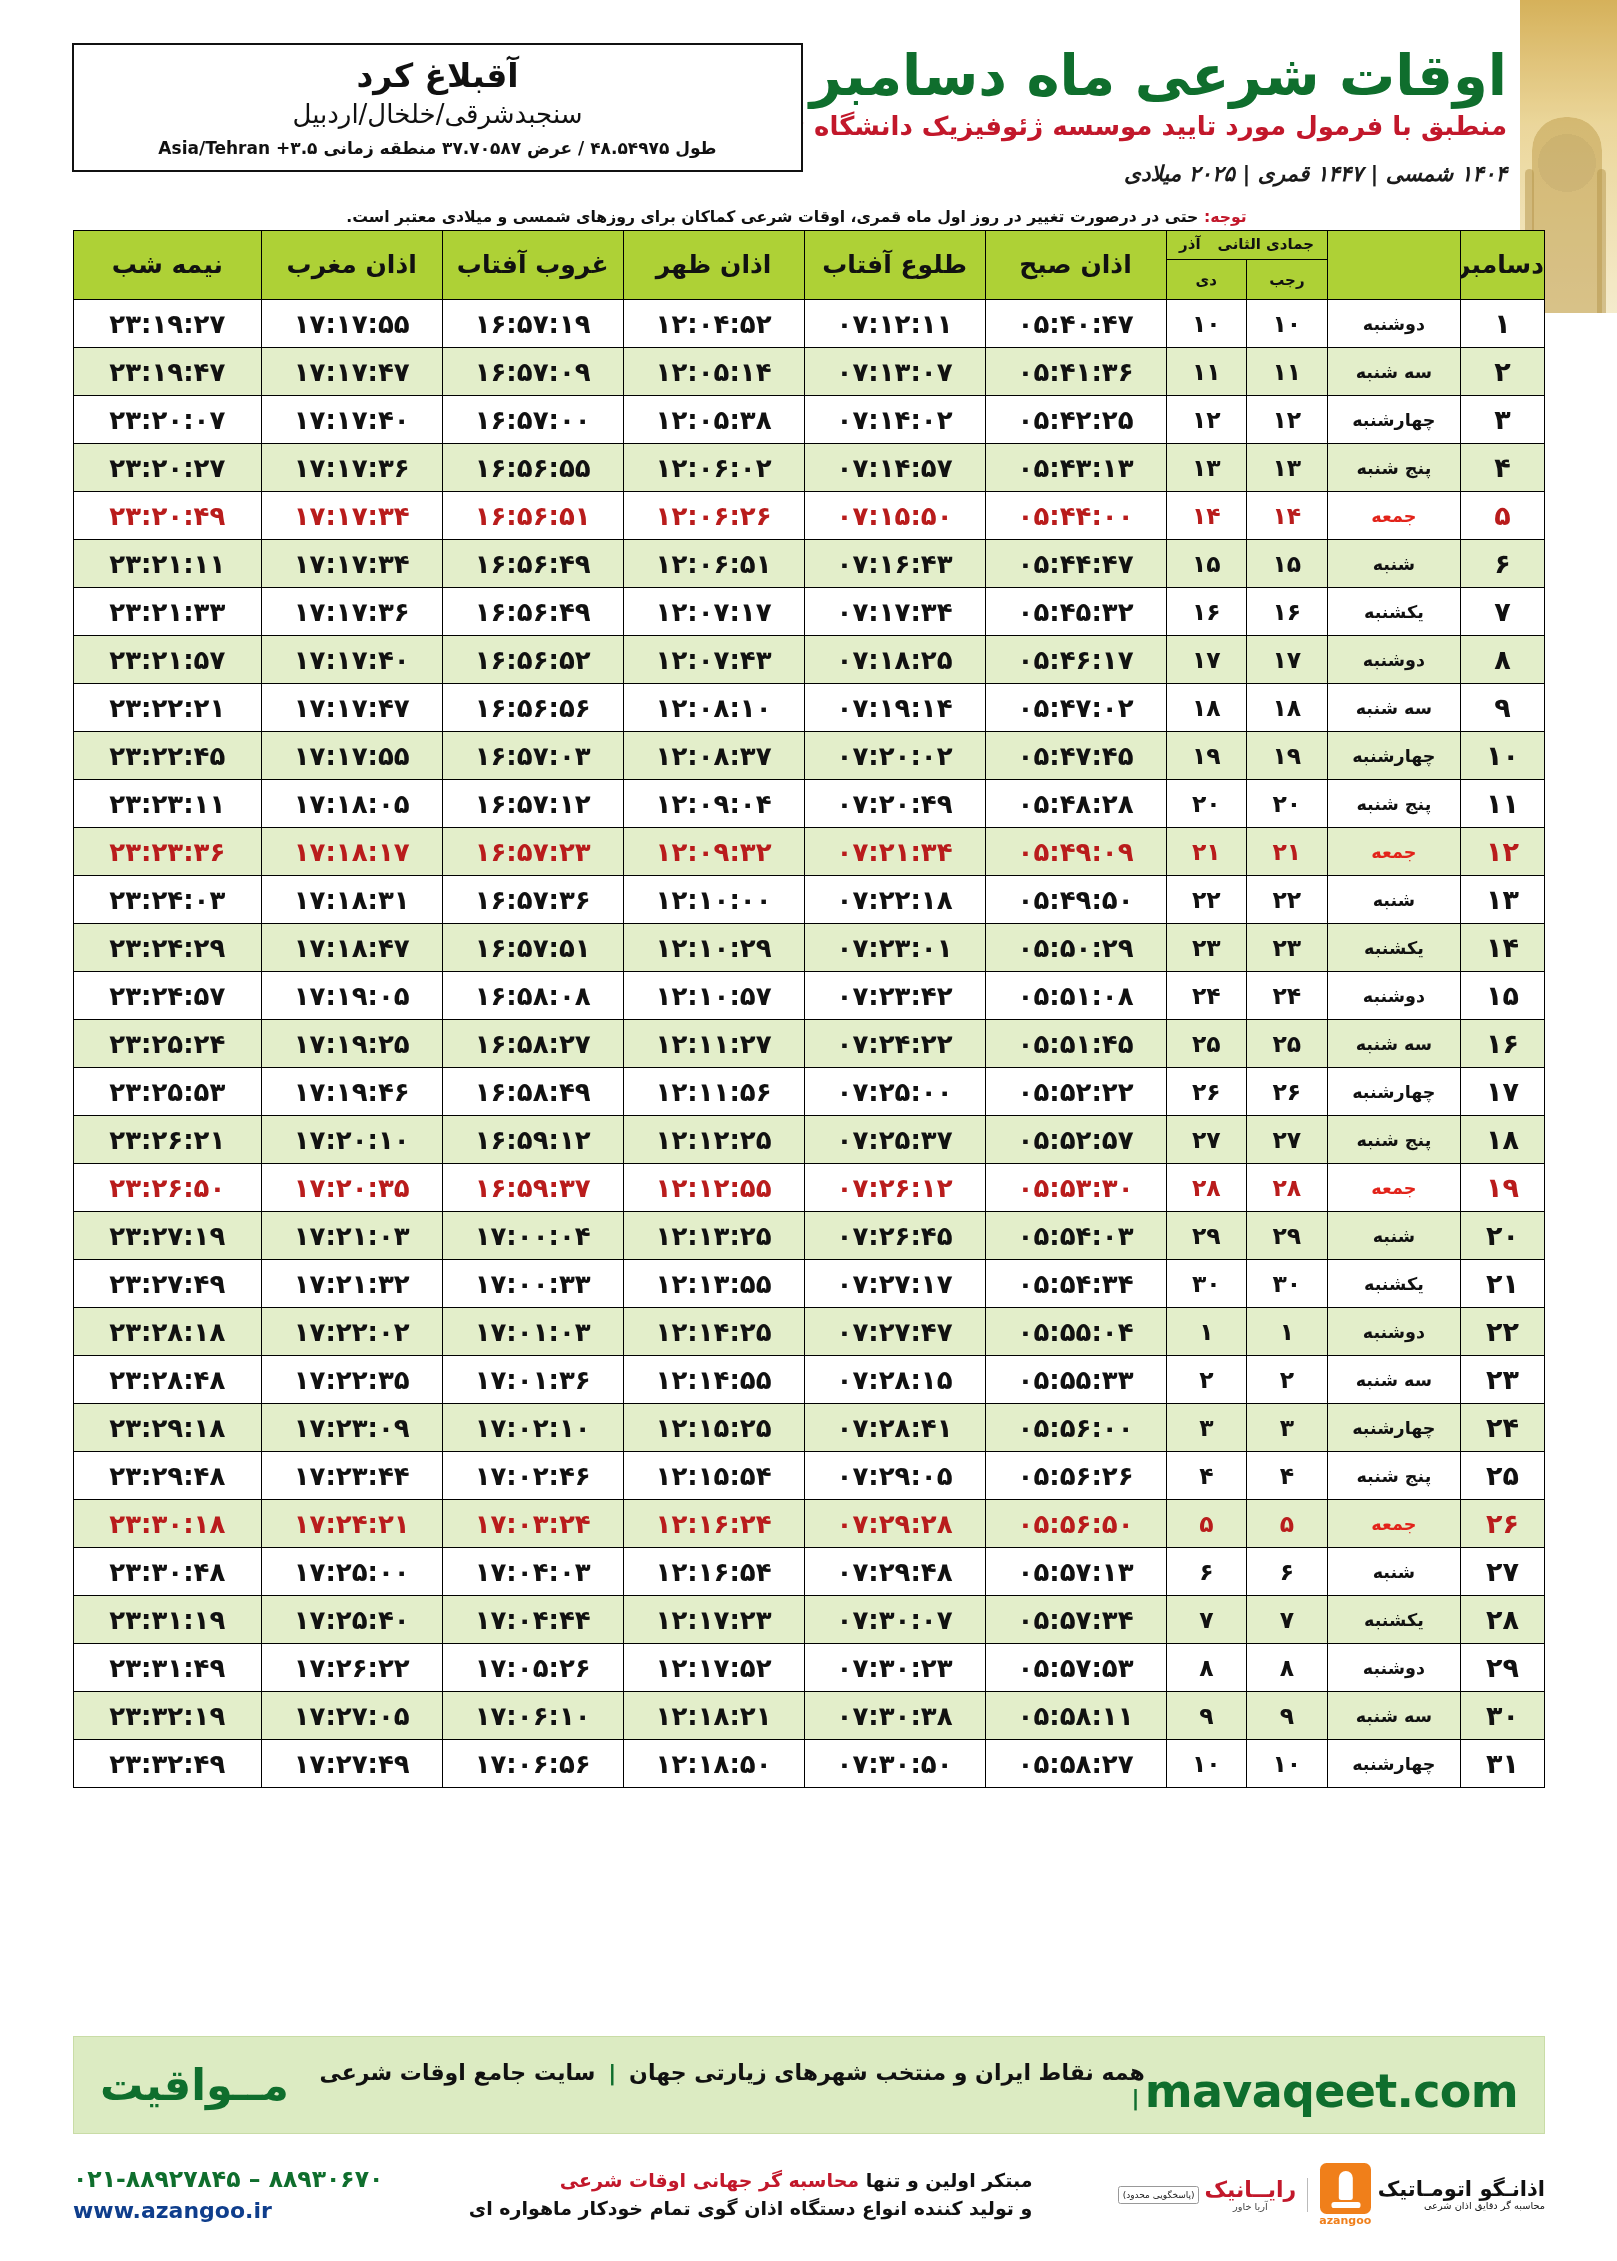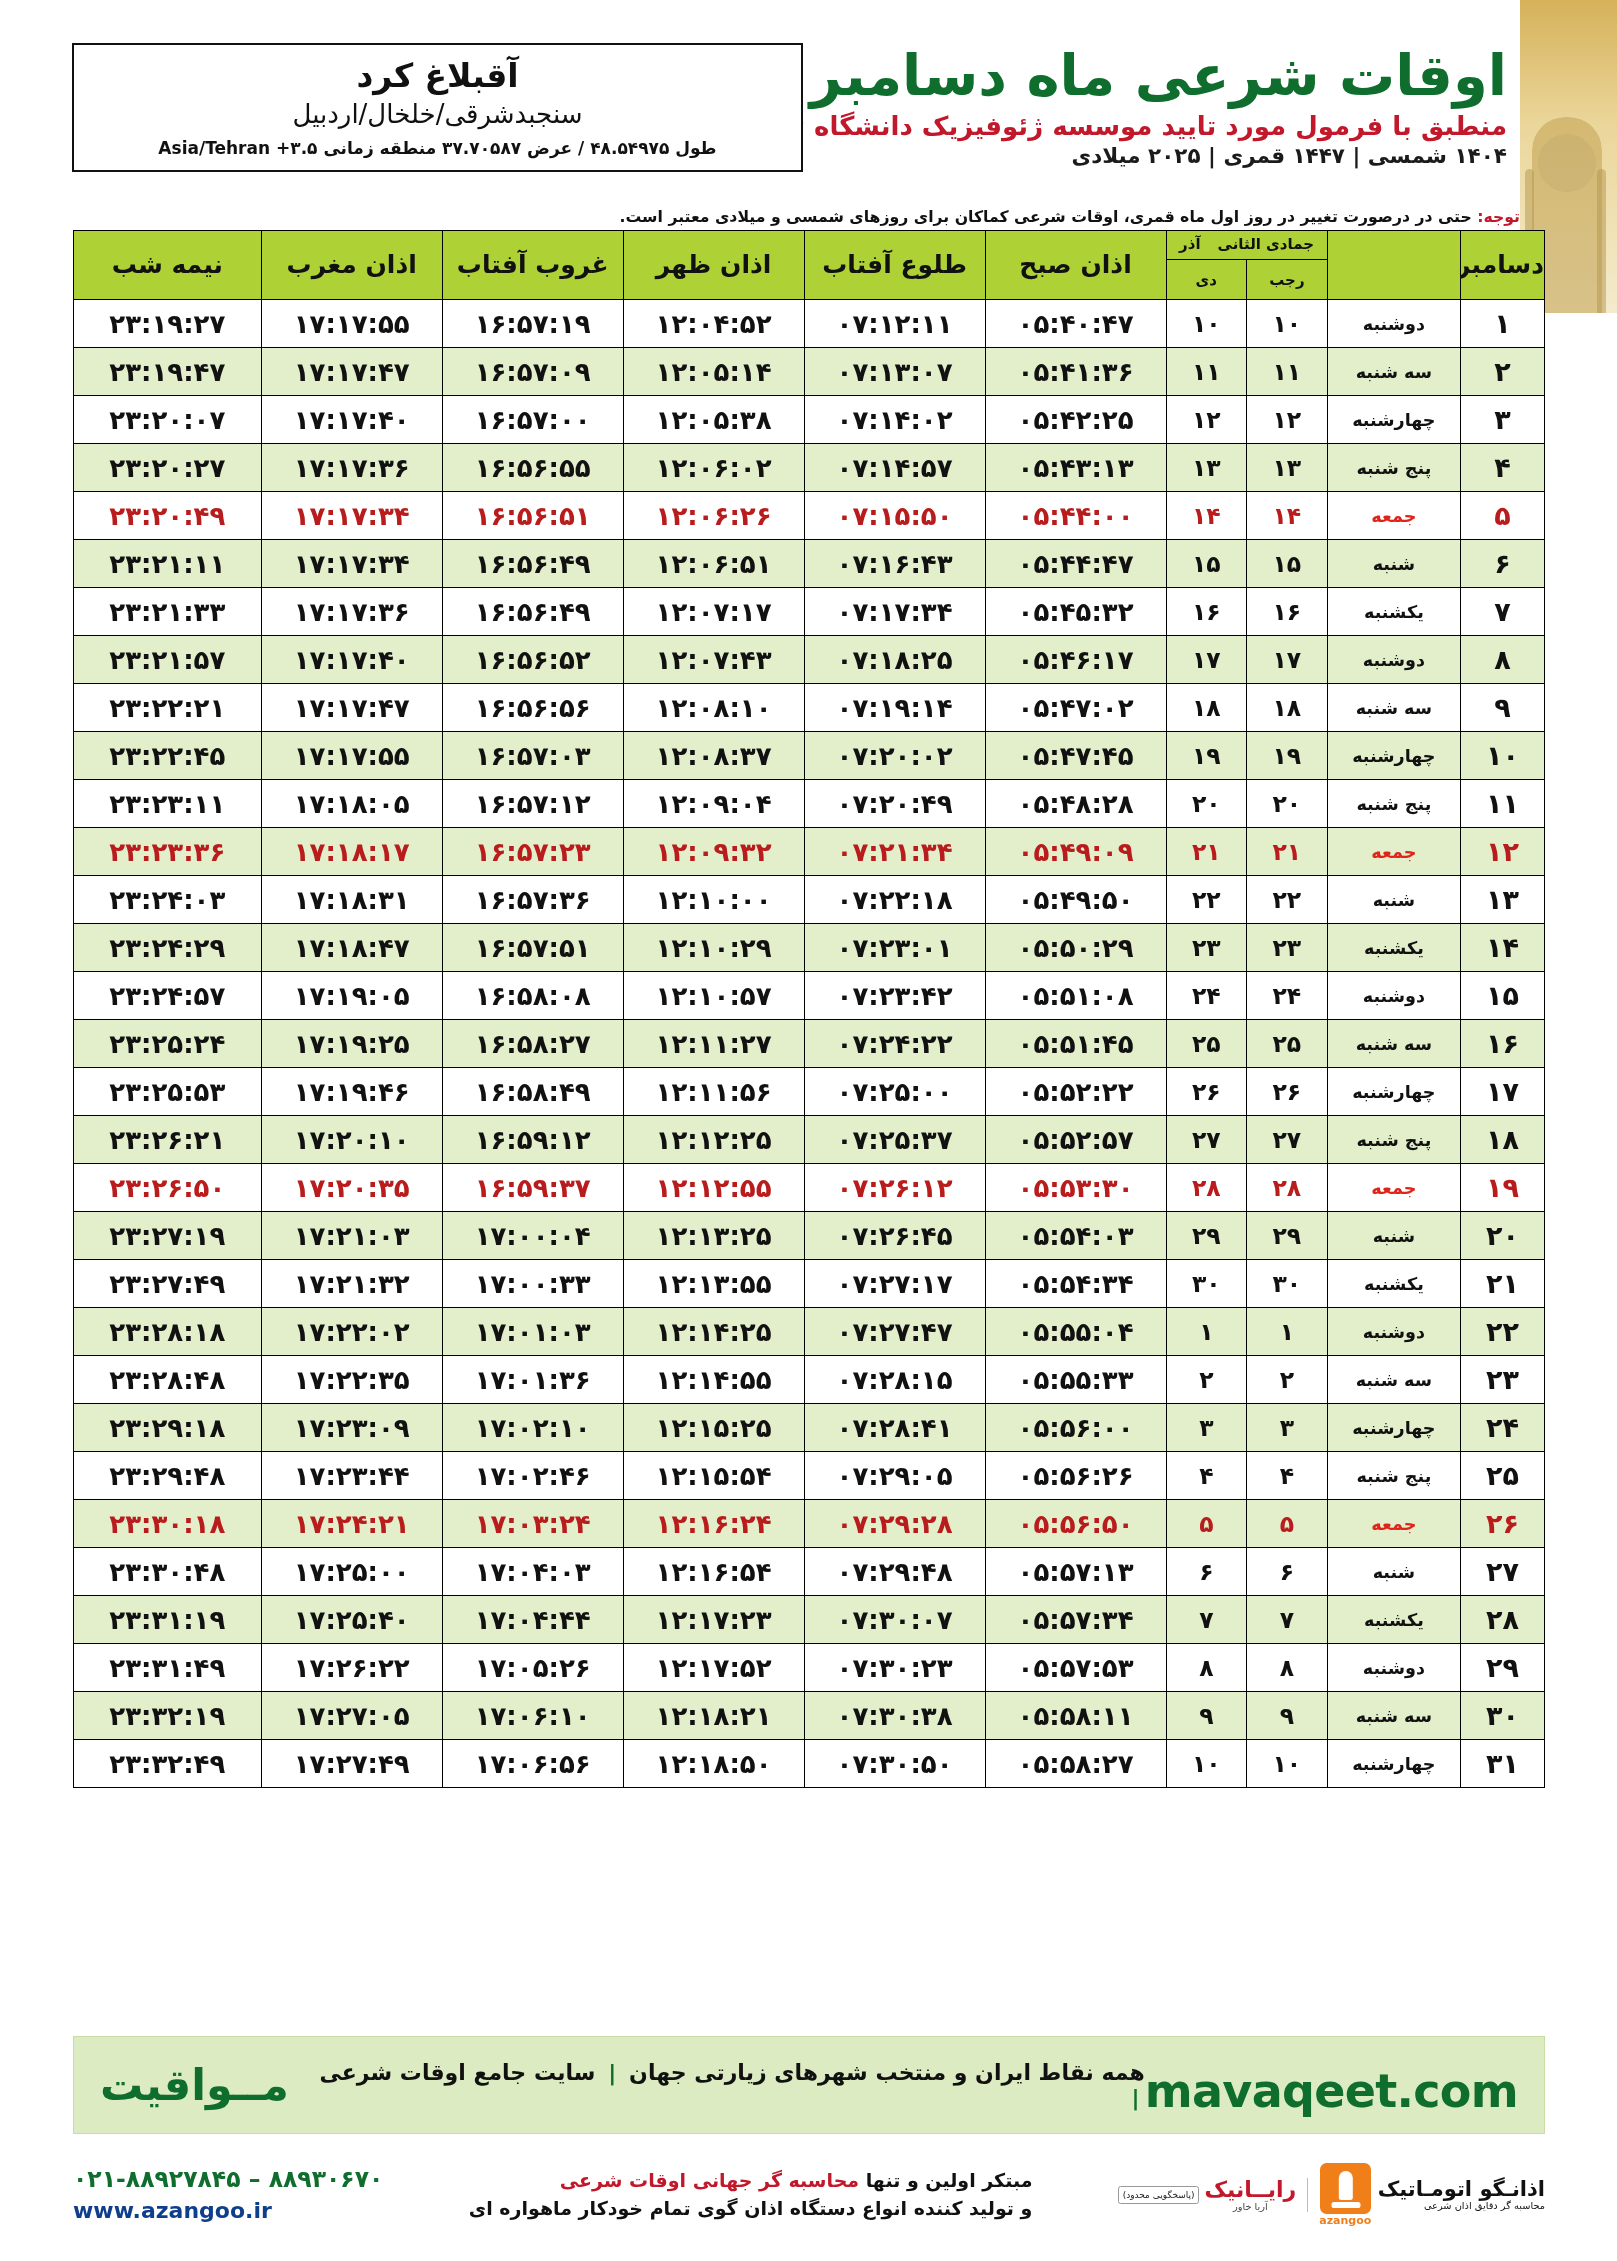--- a/index.html
+++ b/index.html
@@ -70,24 +70,25 @@
     letter-spacing: -0.7px;
   }
   .sub-title {
     margin-top: 6.5px;
     font-size: 26px;
     font-weight: bold;
     color: #c2182b;
     line-height: 1.15;
   }
   .date-line {
-    margin-top: 1px;
+    margin-top: 19px;
     font-size: 21.5px;
     font-weight: bold;
     color: #1b1b1b;
+    font-style: italic;
   }
 
   
   .city-box {
     position: absolute;
     top: 7.8px; left: 0;
     width: 731px;
     border: 2px solid #111;
     padding: 10.4px 17px 11.7px;
     text-align: center;
@@ -110,21 +111,21 @@
     font-size: 17px;
     font-weight: bold;
     color: #111;
     direction: rtl;
   }
 
   
   .note {
     position: absolute;
     top: 207px; right: 98px; left: 73px;
-    text-align: right;
+    text-align: center;
     font-size: 15.7px;
     font-weight: bold;
     color: #111;
   }
   .note .note-label { color: #c2182b; }
 
   
   .table-wrap {
     position: absolute;
     top: 230px;

